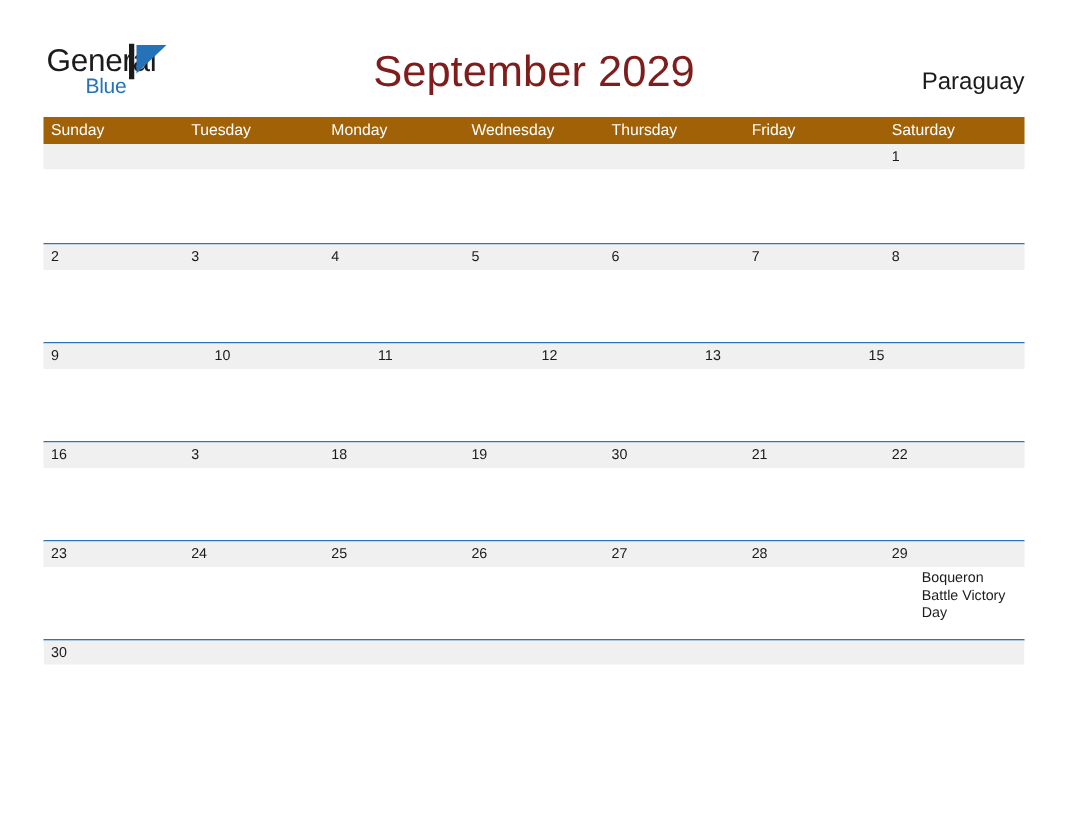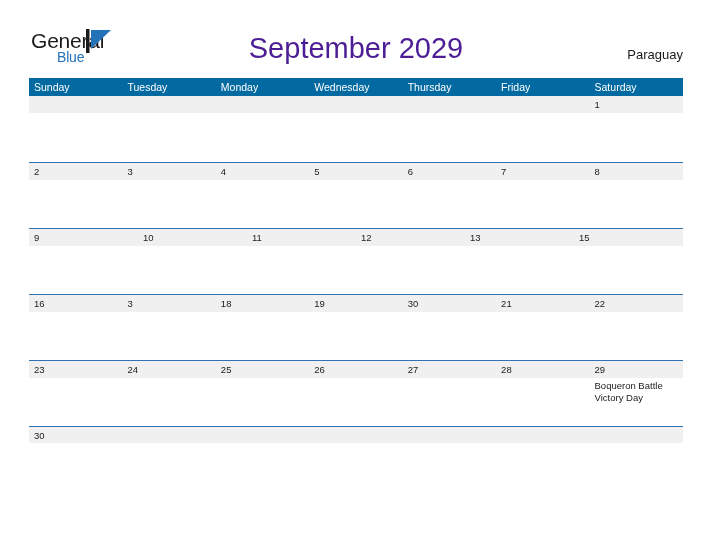--- a/index.html
+++ b/index.html
@@ -61,49 +61,49 @@
 
   
   .cal-title {
     position: absolute;
     left: 0;
     top: 31px;
     width: 712px;
     text-align: center;
     font-size: 29px;
     font-weight: normal;
-    color: #4c1d95;
+    color: #7f1d1d;
     font-family: "Liberation Sans", sans-serif;
     line-height: 34px;
     letter-spacing: 0px;
   }
 
   
   .cal-region {
     position: absolute;
     right: 29px;
     top: 47px;
-    font-size: 13px;
+    font-size: 16px;
     color: #1b1b1b;
     font-family: "Liberation Sans", sans-serif;
     line-height: 15px;
     text-align: right;
   }
 
   
   .calendar {
     position: absolute;
     left: 29px;
     top: 78px;
     width: 654px;
   }
 
   .weekday-row {
     display: flex;
-    background: #0369a1;
+    background: #a16207;
     height: 18px;
   }
   .weekday-cell {
     flex: 1 1 0;
     color: #ffffff;
     font-size: 10.5px;
     line-height: 18px;
     padding-left: 5px;
     box-sizing: border-box;
     font-family: "Liberation Sans", sans-serif;
@@ -156,20 +156,21 @@
     padding-left: 5px;
     padding-top: 2px;
     padding-right: 3px;
     font-size: 9.5px;
     line-height: 11.5px;
     color: #1b1b1b;
     font-family: "Liberation Sans", sans-serif;
   }
   .evt {
     display: block;
+    margin-left: 20px;
   }
 </style>
 </head>
 <body>
 
 <div class="page-header">
 
   <div class="logo">
     <span class="logo-general">General</span>
     <span class="logo-blue">Blue</span>

